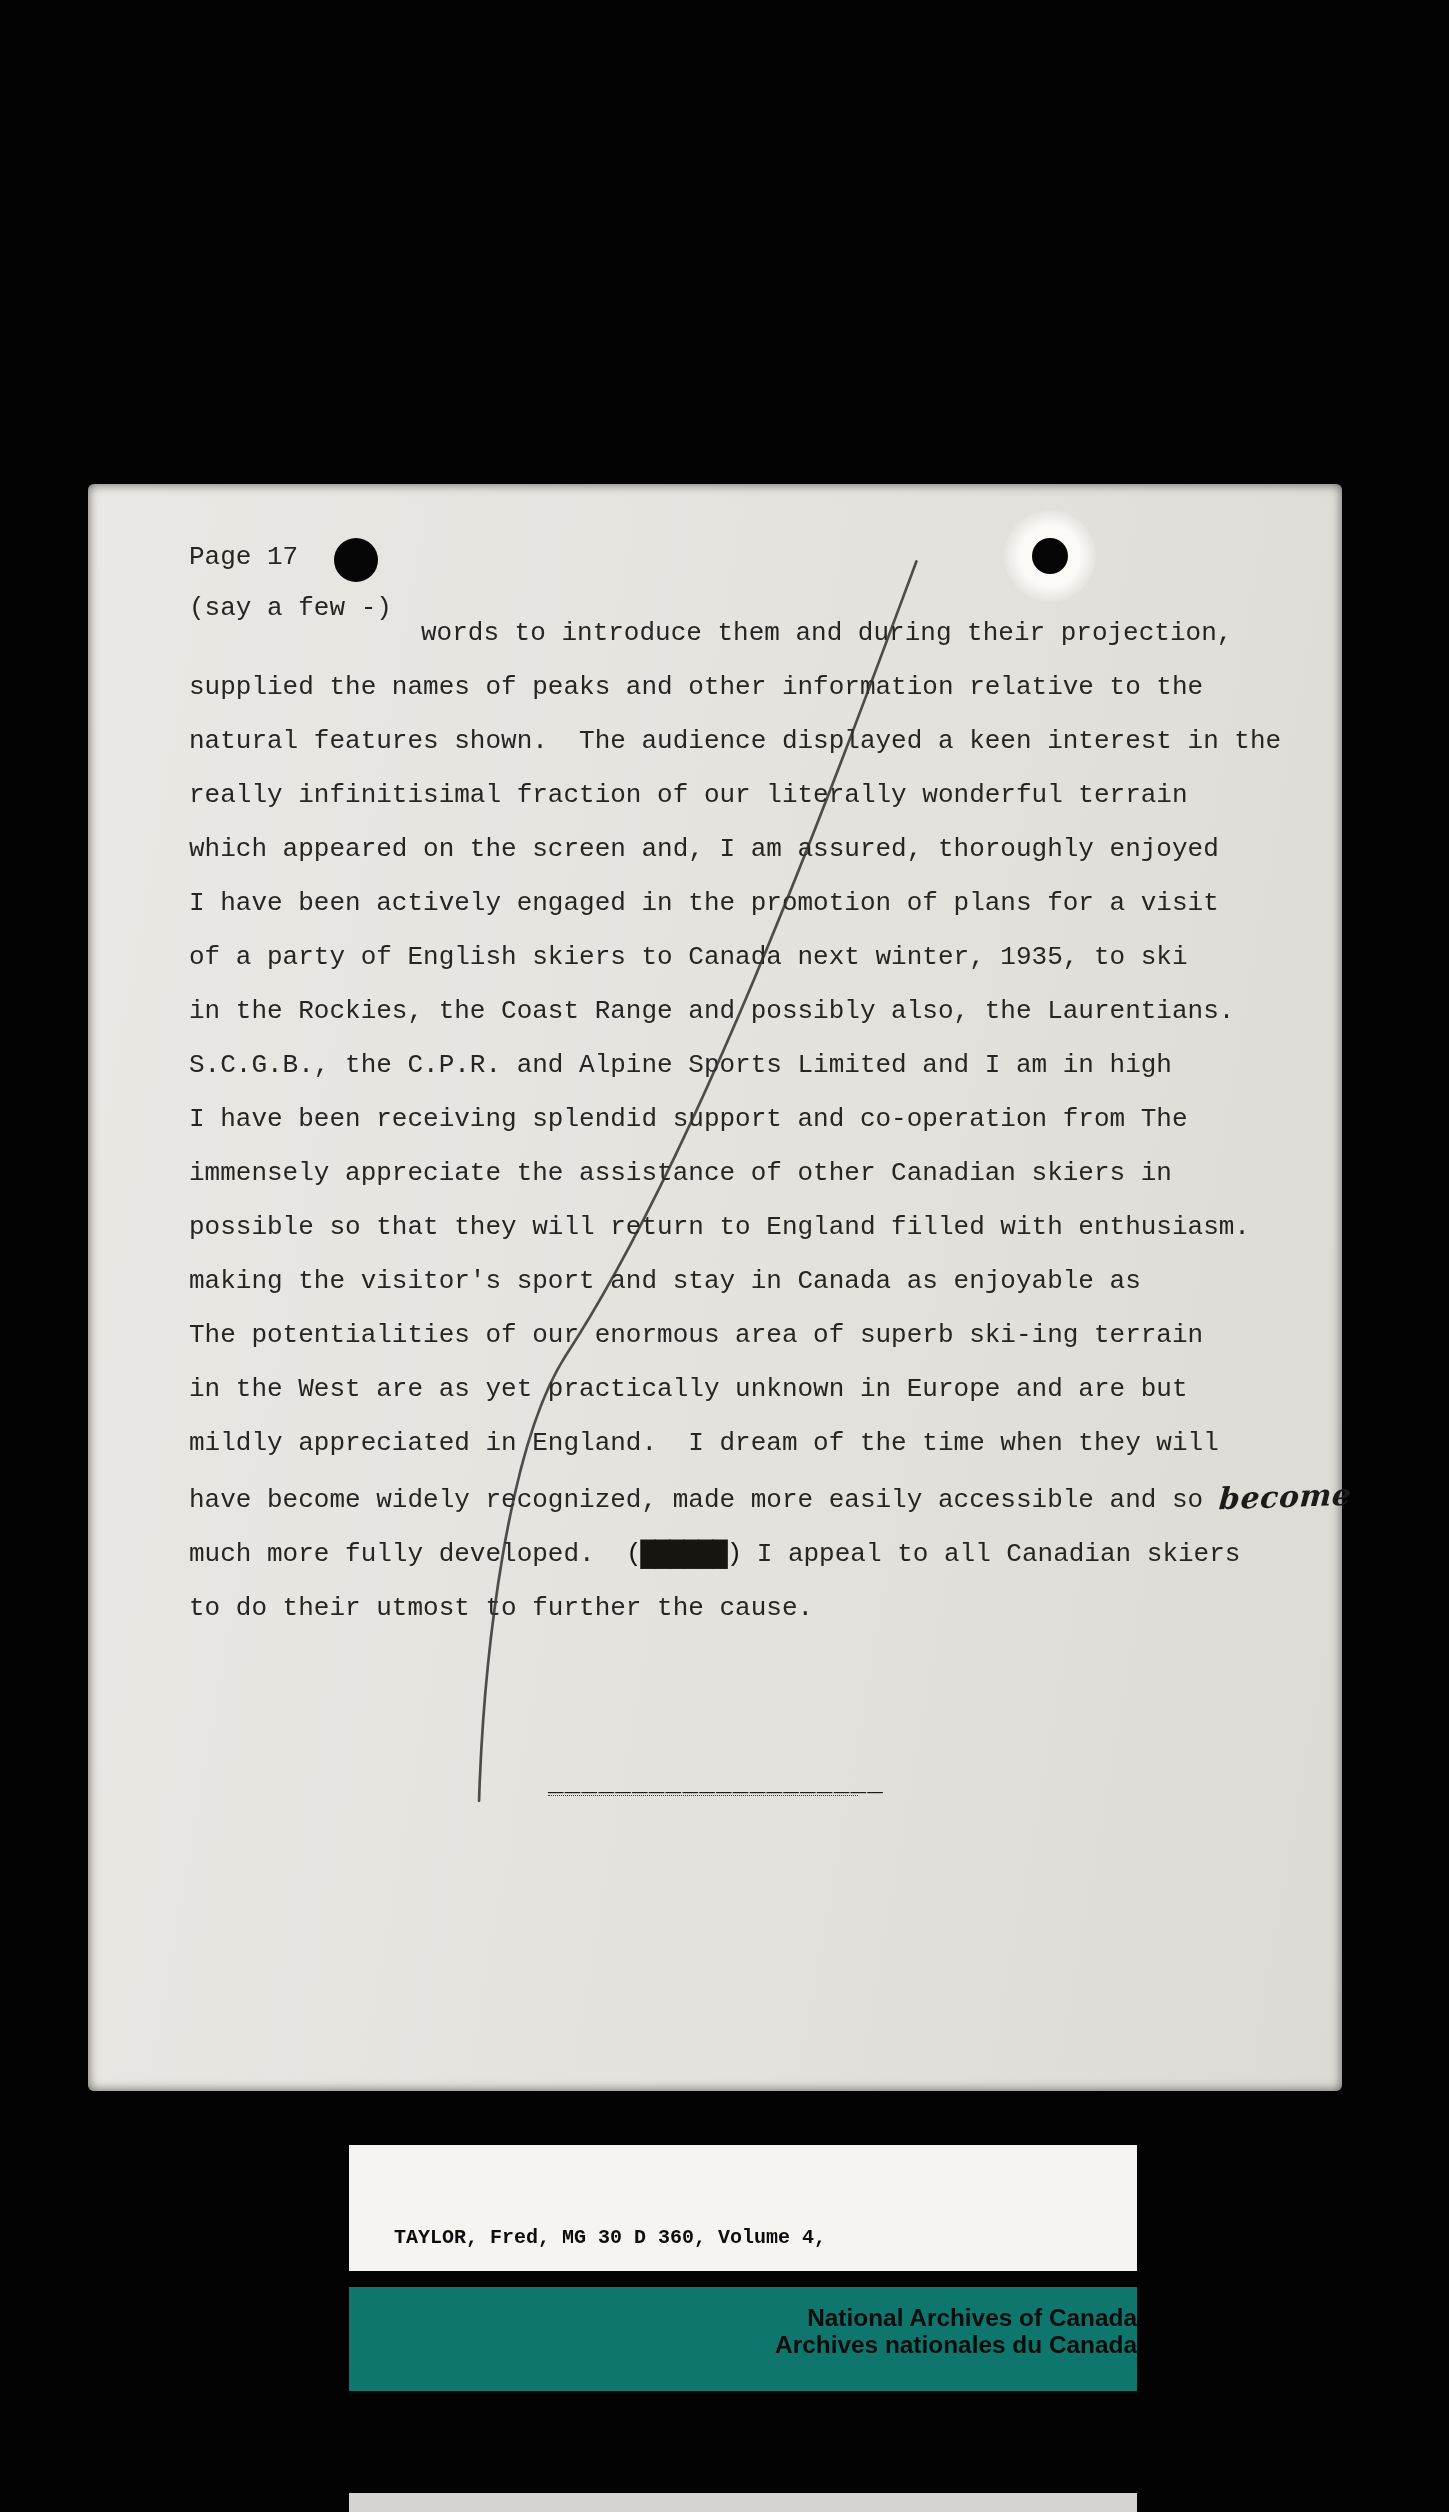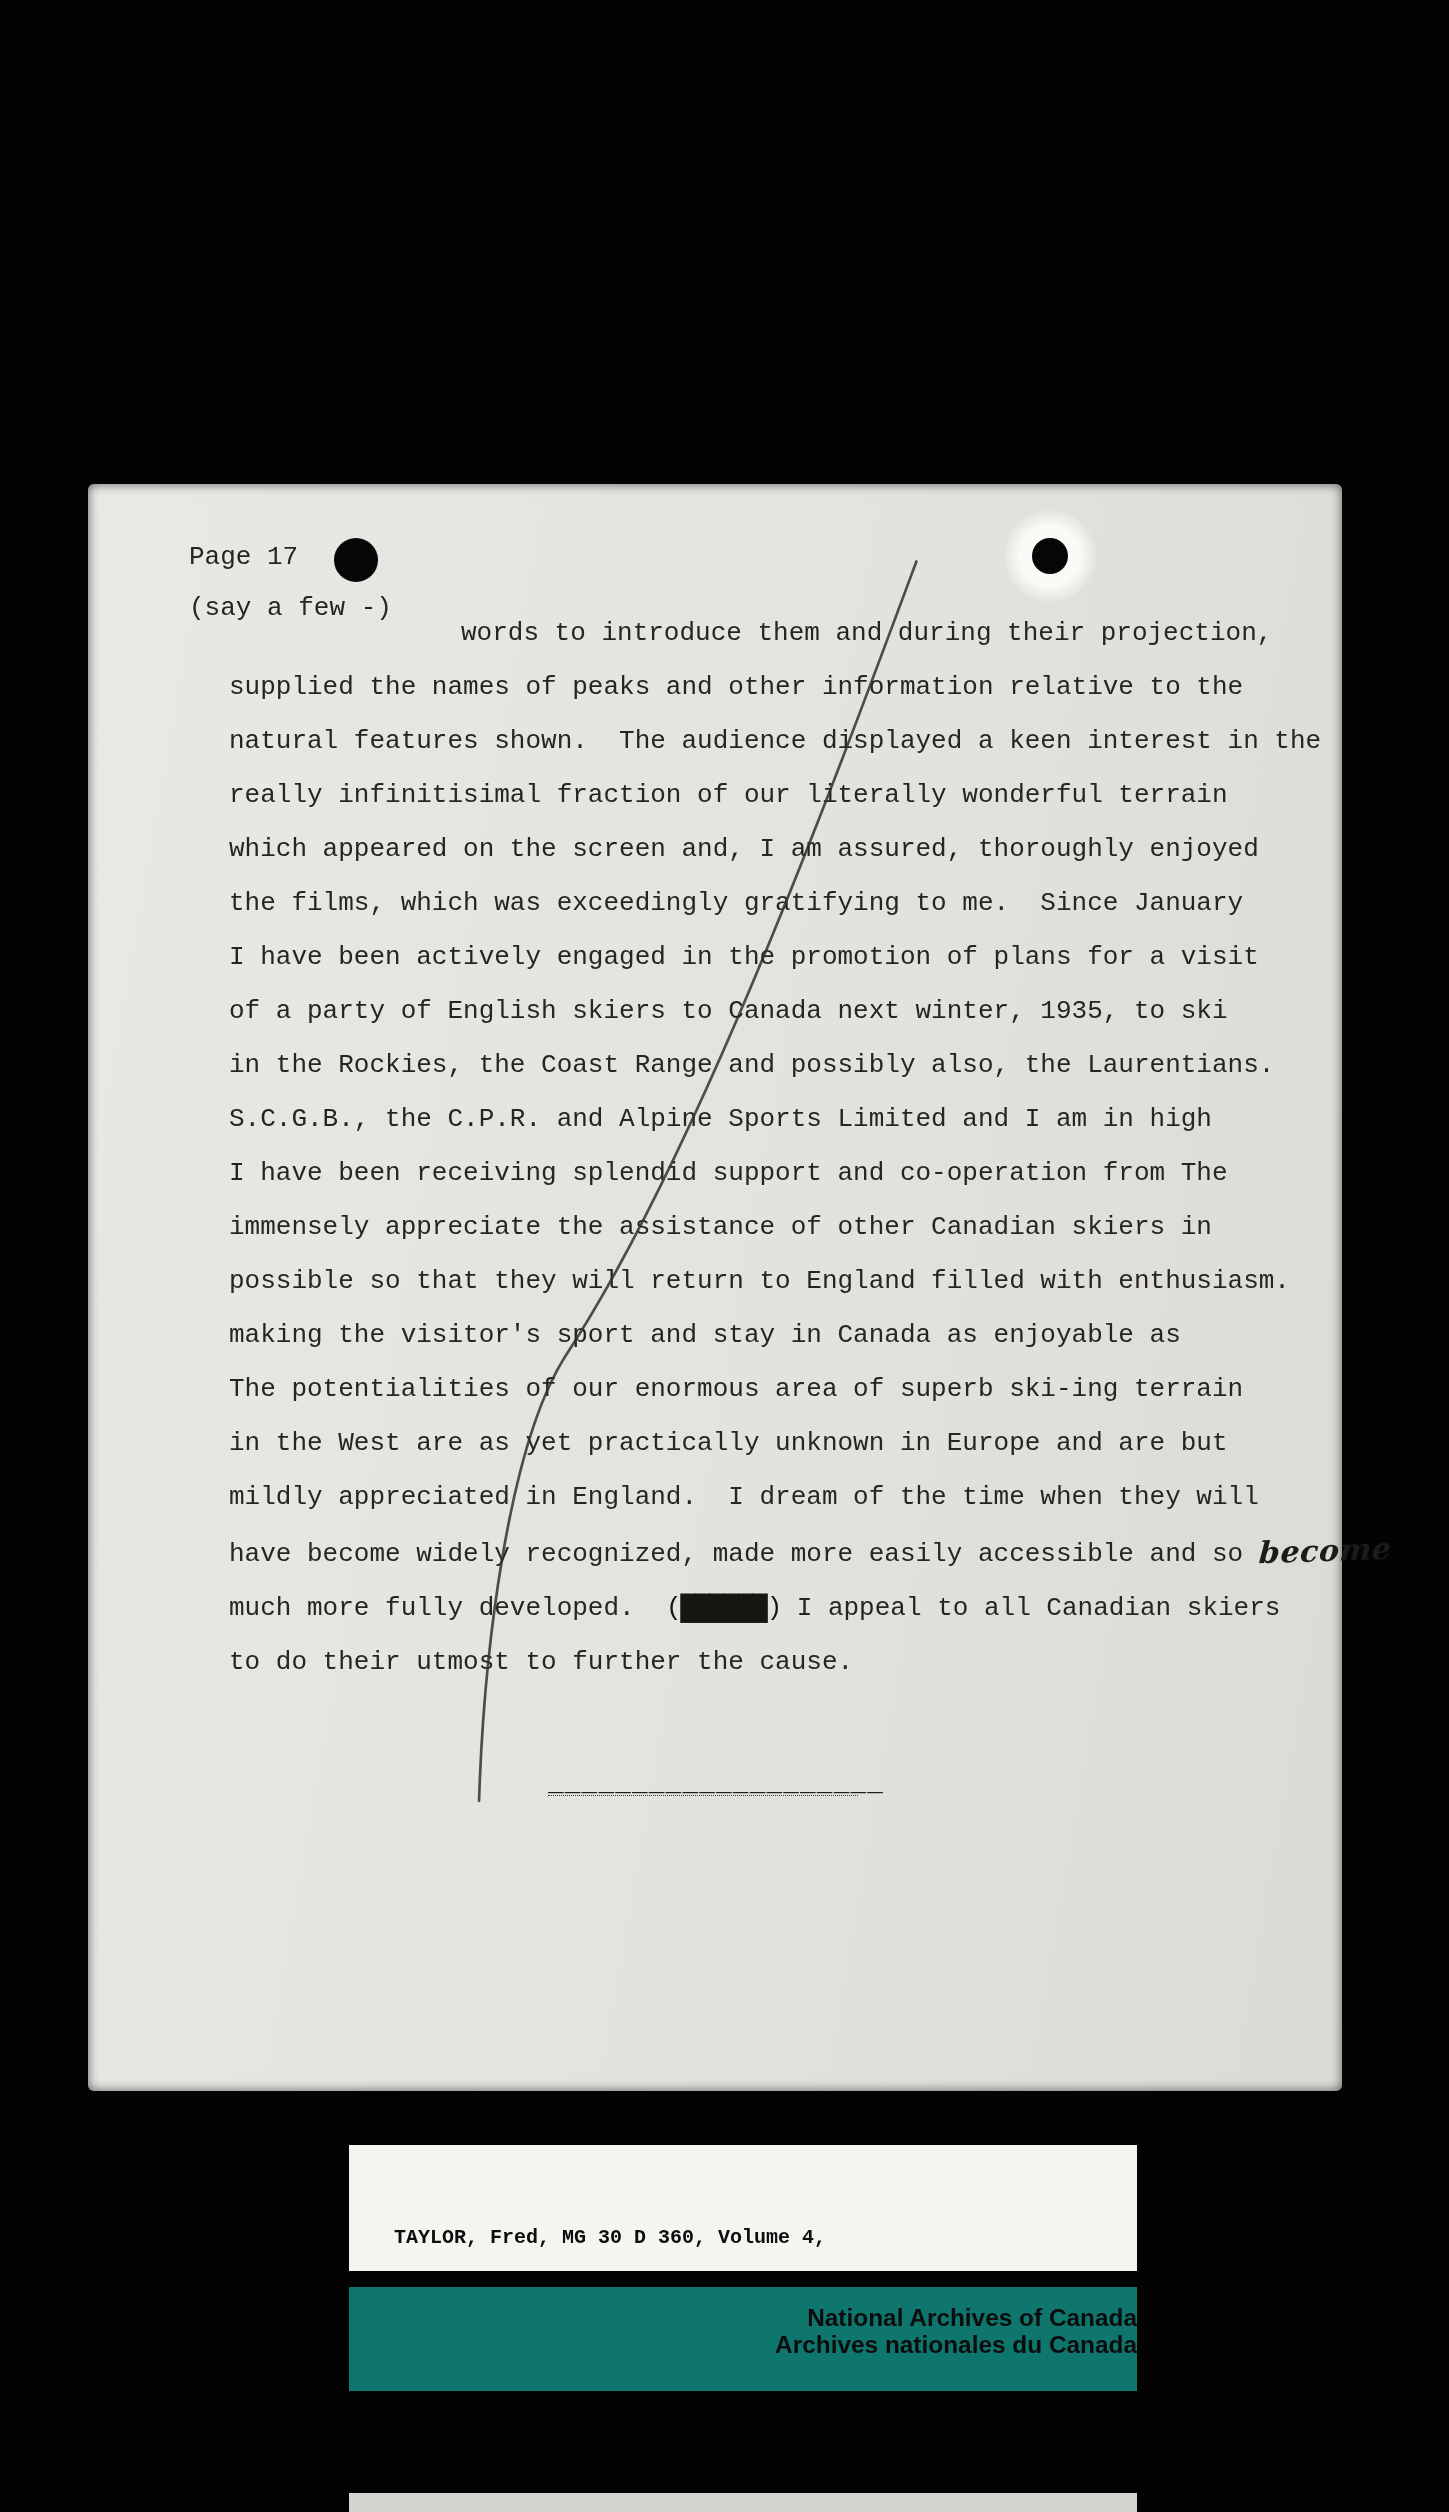--- a/index.html
+++ b/index.html
@@ -16,21 +16,21 @@
   .typedtxt{color:#272523;font-size:26px;white-space:pre;}
   .pnum{position:absolute;left:101px;top:60px;line-height:1;}
   .note{position:absolute;left:101px;top:111px;line-height:1;}
   .hole{position:absolute;border-radius:50%;background:#060606;}
   .hole-left{left:246px;top:54px;width:44px;height:44px;}
   .halo{
     position:absolute;left:916px;top:26px;width:92px;height:92px;border-radius:50%;
     background:radial-gradient(circle,#fbfaf7 0%,#fbfaf7 46%,rgba(251,250,247,0) 74%);
   }
   .hole-right{position:absolute;left:28px;top:28px;width:36px;height:36px;border-radius:50%;background:#060606;}
-  .bodytext{position:absolute;left:101px;top:122px;margin-left:40px;}
+  .bodytext{position:absolute;left:101px;top:122px;}
   .line{font-size:26px;line-height:54px;white-space:pre;color:#272523;}
   .line.indent{text-indent:232px;}
   .hand{
     font-family:"DejaVu Serif",serif;font-style:italic;font-weight:600;font-size:30px;
     display:inline-block;transform:rotate(-2deg) skewX(-6deg);color:#1c1b19;letter-spacing:0.6px;
   }
   .struck{color:#16150f;letter-spacing:-1.2px;}
   .divider{position:absolute;left:460px;top:1272px;font-size:26px;line-height:54px;color:#1f1e1c;white-space:pre;letter-spacing:1.2px;border-bottom:0;text-align:center;}
   .divider:after{content:"";display:block;margin-top:-15.5px;border-bottom:1.8px dotted #3a3834;width:310px;}
   .pen{position:absolute;left:0;top:0;pointer-events:none;}
@@ -61,21 +61,20 @@
     </div>
 
     <div class="typedtxt note">(say a few -)</div>
 
     <div class="bodytext">
       <div class="line indent">words to introduce them and during their projection,</div>
       <div class="line">supplied the names of peaks and other information relative to the</div>
       <div class="line">natural features shown.  The audience displayed a keen interest in the</div>
       <div class="line">really infinitisimal fraction of our literally wonderful terrain</div>
       <div class="line">which appeared on the screen and, I am assured, thoroughly enjoyed</div>
-      <div class="line">the films, which was exceedingly gratifying to me.  Since January</div>
       <div class="line">I have been actively engaged in the promotion of plans for a visit</div>
       <div class="line">of a party of English skiers to Canada next winter, 1935, to ski</div>
       <div class="line">in the Rockies, the Coast Range and possibly also, the Laurentians.</div>
       <div class="line">S.C.G.B., the C.P.R. and Alpine Sports Limited and I am in high</div>
       <div class="line">I have been receiving splendid support and co-operation from The</div>
       <div class="line">immensely appreciate the assistance of other Canadian skiers in</div>
       <div class="line">possible so that they will return to England filled with enthusiasm.</div>
       <div class="line">making the visitor's sport and stay in Canada as enjoyable as</div>
       <div class="line">The potentialities of our enormous area of superb ski-ing terrain</div>
       <div class="line">in the West are as yet practically unknown in Europe and are but</div>

